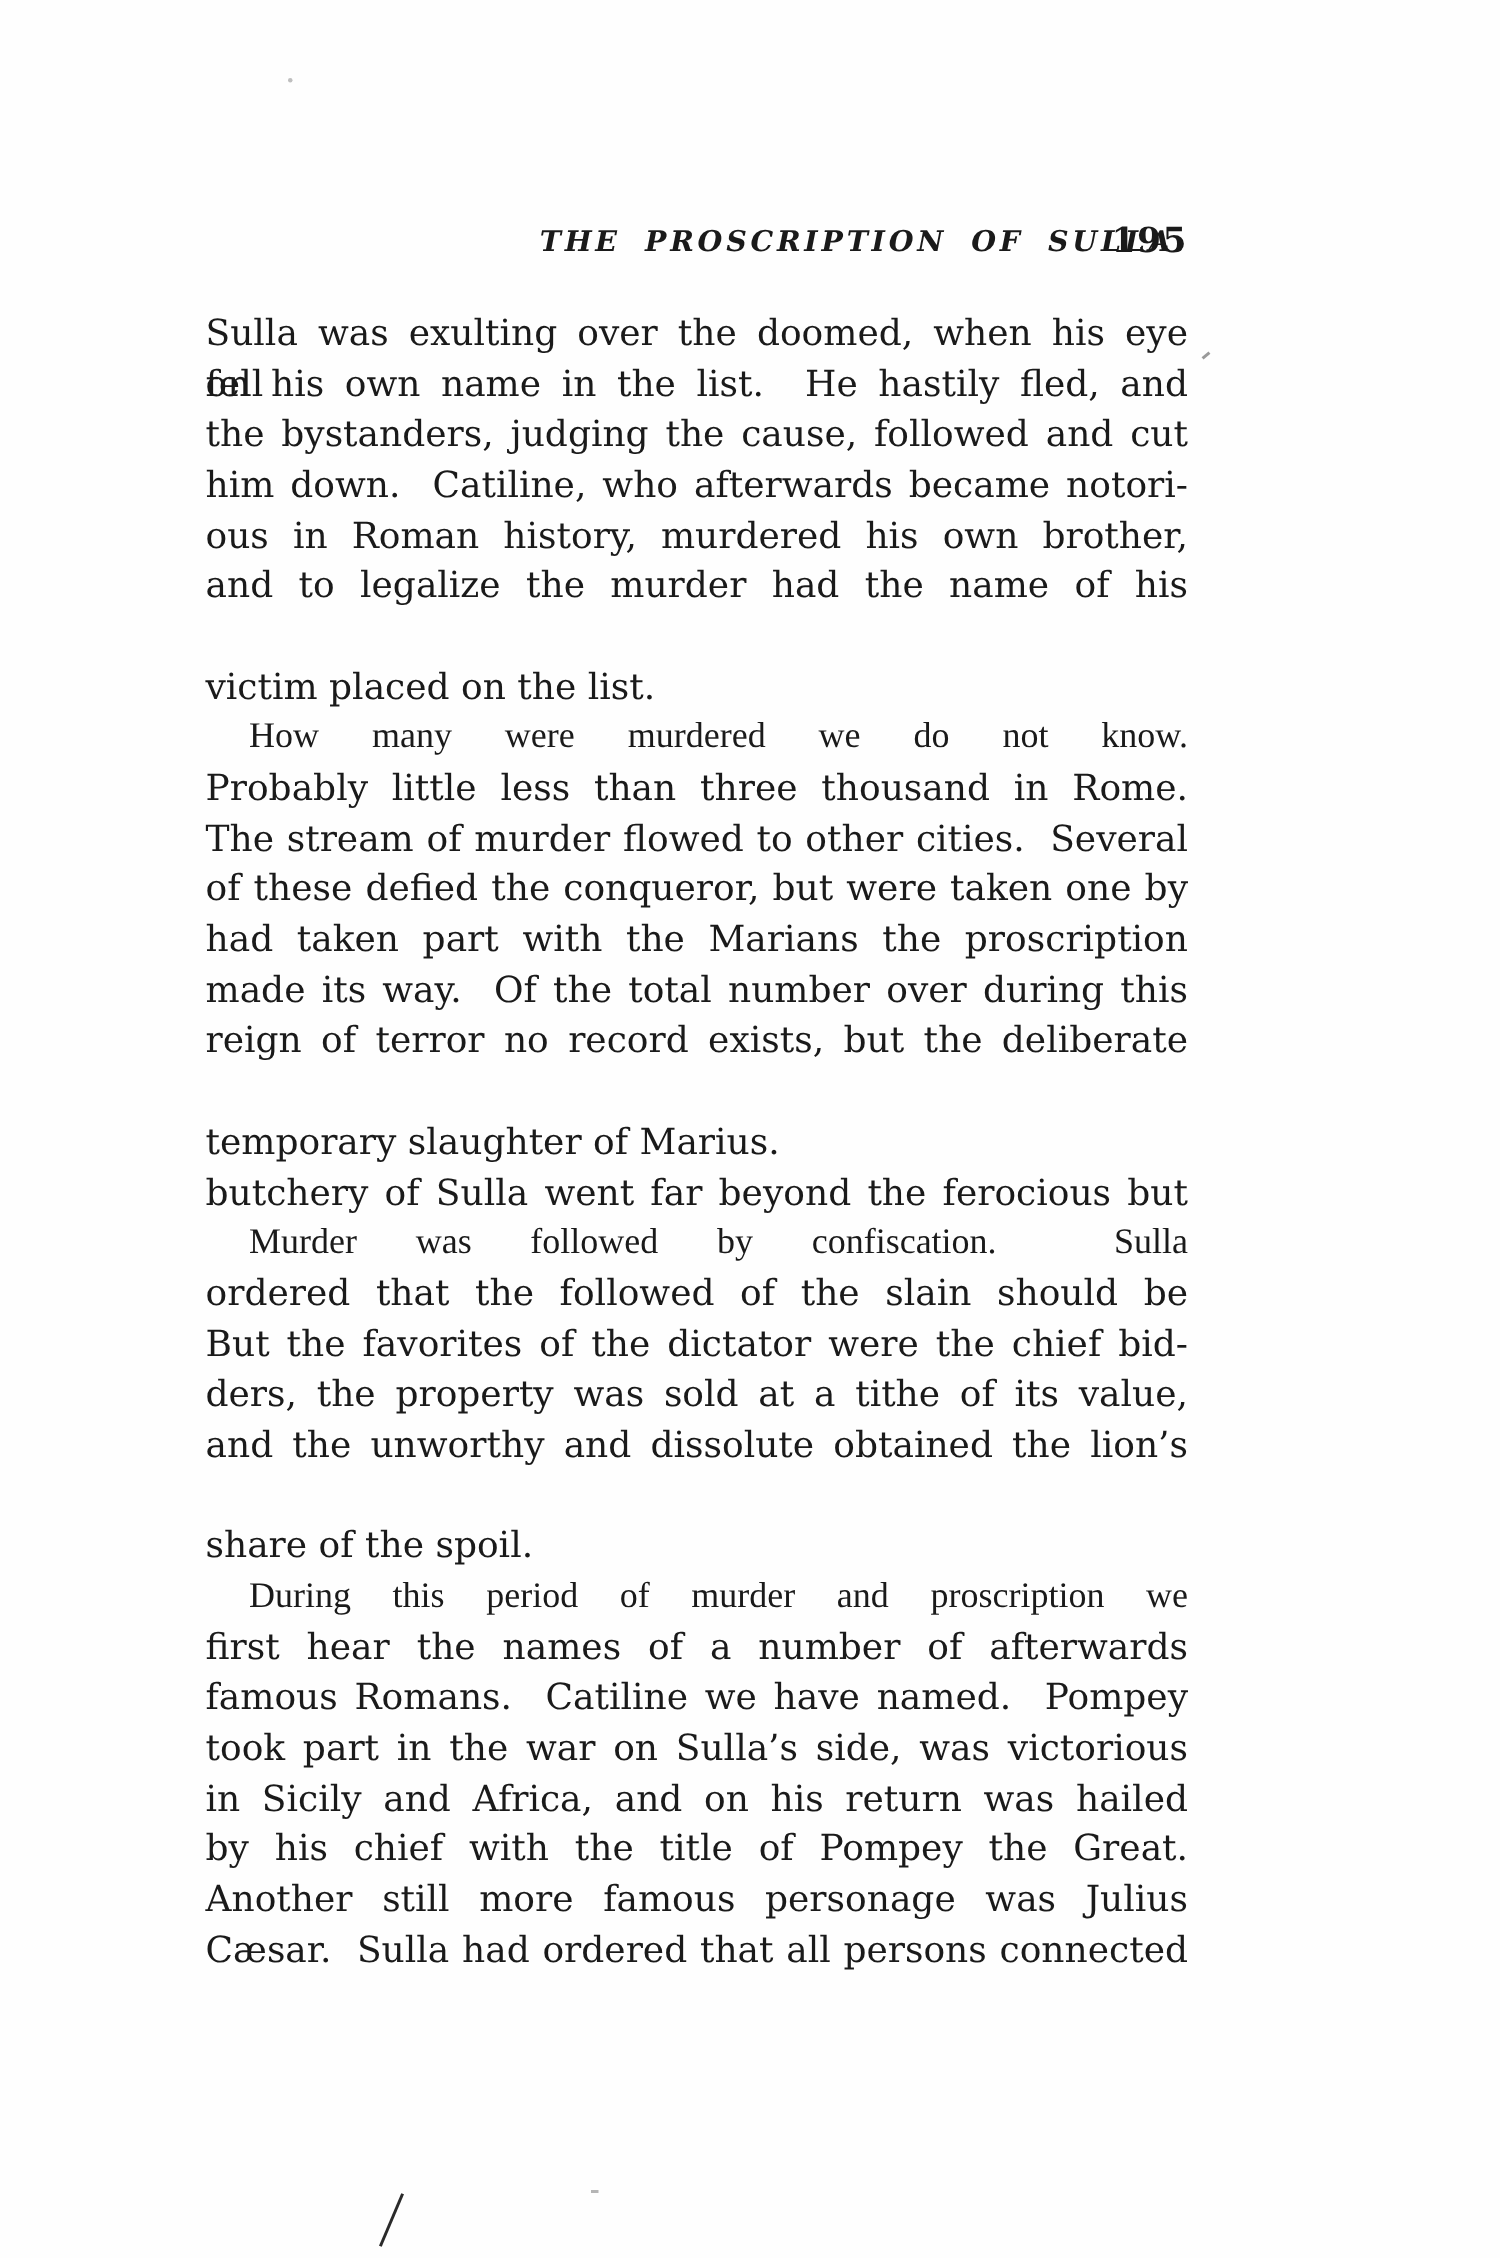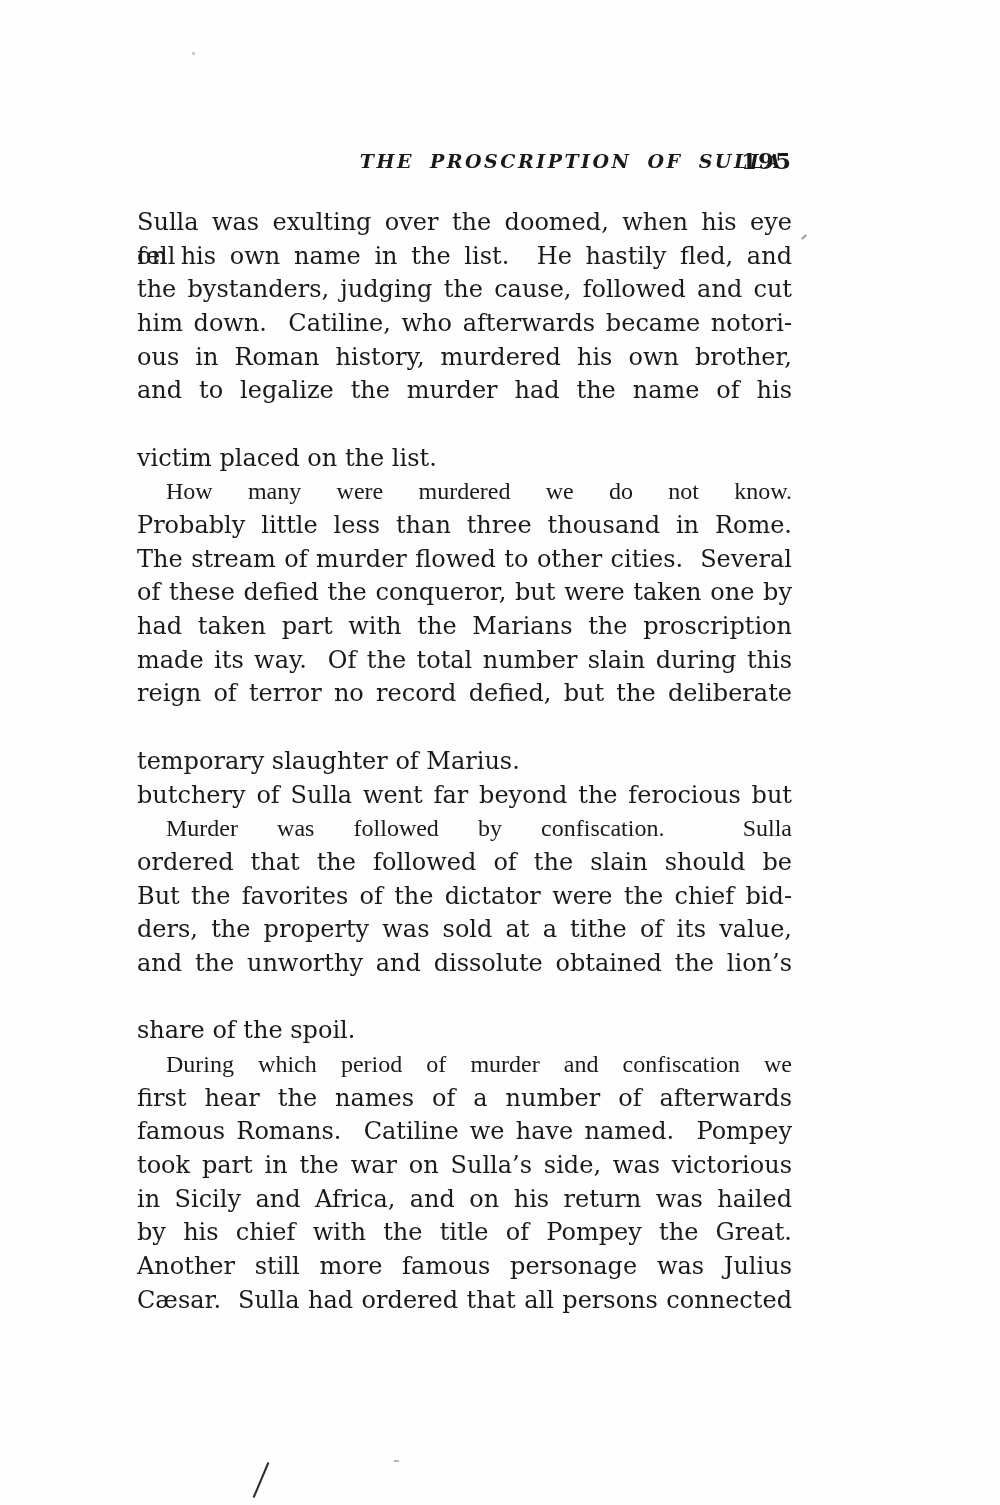--- a/index.html
+++ b/index.html
@@ -103,35 +103,35 @@
         <div class="line">ous in Roman history, murdered his own brother,</div>
         <div class="line">and to legalize the murder had the name of his</div>
         <div class="line para-last">victim placed on the list.</div>
       </div>
       <div class="para indent">
         <div class="line">How many were murdered we do not know.</div>
         <div class="line">Probably little less than three thousand in Rome.</div>
         <div class="line">The stream of murder flowed to other cities.  Several</div>
         <div class="line">of these defied the conqueror, but were taken one by</div>
         <div class="line">had taken part with the Marians the proscription</div>
-        <div class="line">made its way.  Of the total number slain during this</div>
-        <div class="line">reign of terror no record defied, but the deliberate</div>
+        <div class="line">made its way.  Of the total number over during this</div>
+        <div class="line">reign of terror no record exists, but the deliberate</div>
         <div class="line para-last">temporary slaughter of Marius.</div>
         <div class="line">butchery of Sulla went far beyond the ferocious but</div>
       </div>
       <div class="para indent">
         <div class="line">Murder was followed by confiscation.  Sulla</div>
         <div class="line">ordered that the followed of the slain should be</div>
         <div class="line">But the favorites of the dictator were the chief bid-</div>
         <div class="line">ders, the property was sold at a tithe of its value,</div>
         <div class="line">and the unworthy and dissolute obtained the lion’s</div>
         <div class="line para-last">share of the spoil.</div>
       </div>
       <div class="para indent">
-        <div class="line">During which period of murder and confiscation we</div>
+        <div class="line">During this period of murder and proscription we</div>
         <div class="line">first hear the names of a number of afterwards</div>
         <div class="line">famous Romans.  Catiline we have named.  Pompey</div>
         <div class="line">took part in the war on Sulla’s side, was victorious</div>
         <div class="line">in Sicily and Africa, and on his return was hailed</div>
         <div class="line">by his chief with the title of Pompey the Great.</div>
         <div class="line">Another still more famous personage was Julius</div>
         <div class="line">Cæsar.  Sulla had ordered that all persons connected</div>
       </div>
     </main>
 

